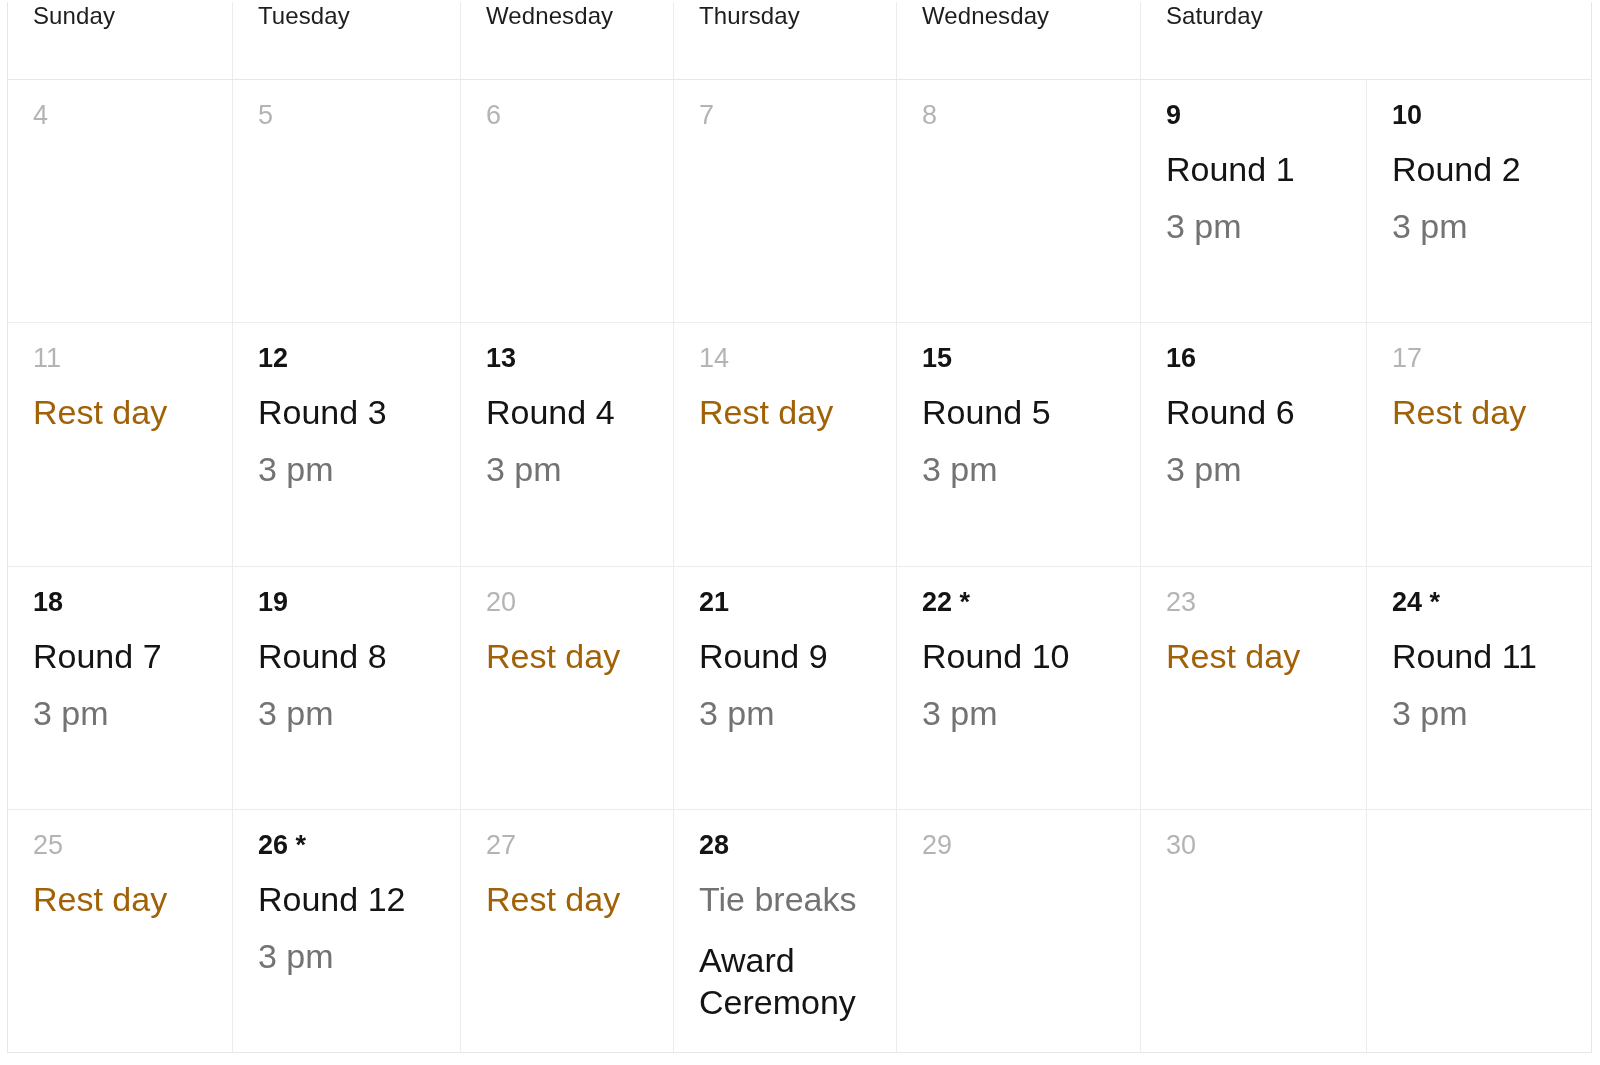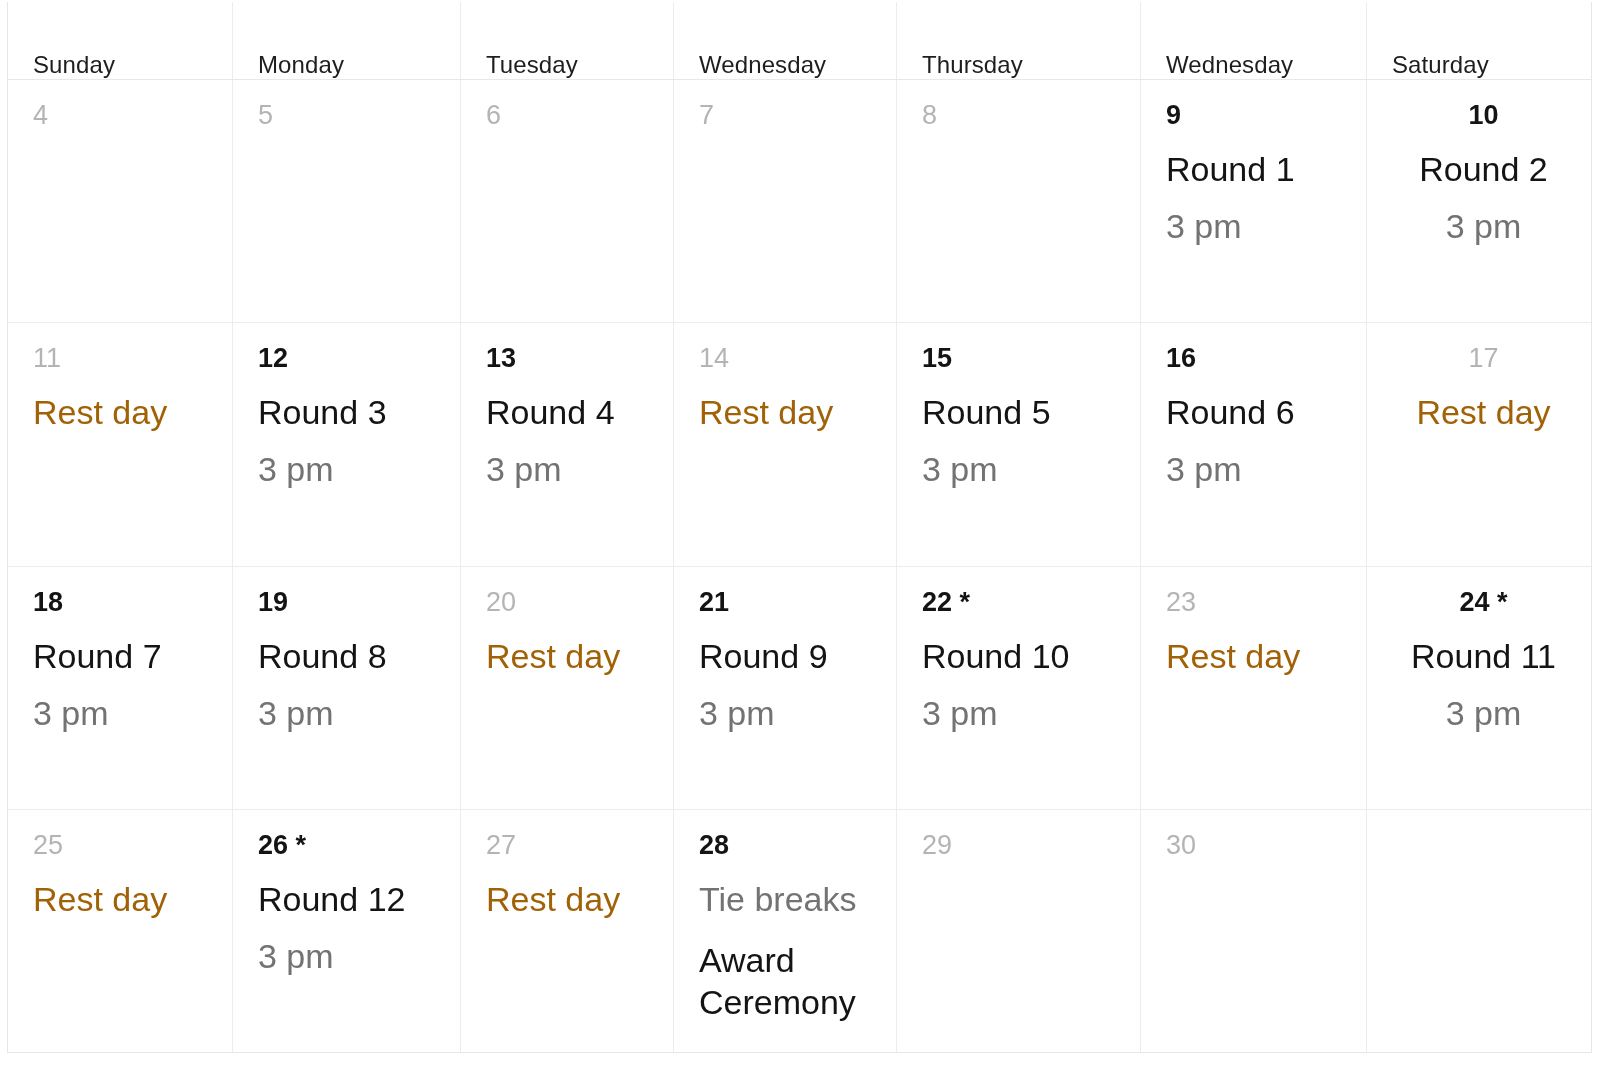--- a/index.html
+++ b/index.html
@@ -32,21 +32,21 @@
   .dow-row {
     display: grid;
     grid-template-columns: 225px 228px 213px 223px 244px 226px 226px;
     height: 77px;
     border-bottom: 1px solid #e8e8e8;
     flex: 0 0 auto;
   }
   .dow-cell {
     border-right: 1px solid #ececec;
     display: flex;
-    align-items: flex-end;
+    align-items: flex-start;
     padding-left: 25px;
     box-sizing: border-box;
   }
   .dow-cell:last-child { border-right: none; }
   .dow-label {
     font-size: 24px;
     color: #1e1e1e;
     font-weight: 400;
     letter-spacing: 0.1px;
   }
@@ -60,21 +60,21 @@
     min-height: 0;
   }
   .week-row:last-child { border-bottom: none; }
 
   .day-cell {
     border-right: 1px solid #ececec;
     box-sizing: border-box;
     padding: 22px 18px 10px 25px;
     overflow: hidden;
   }
-  .day-cell:last-child { border-right: none; text-align: center; }
+  .day-cell:last-child { border-right: none; }
 
   .day-number {
     font-size: 27px;
     line-height: 1.0;
     color: #b4b4b4;
     font-weight: 400;
     margin-bottom: 23px;
     white-space: nowrap;
   }
   .day-cell.has-event .day-number {
@@ -104,23 +104,20 @@
 </head>
 <body>
 
 <div id="calendar">
 
   <div class="dow-row">
       <div class="dow-cell">
         <span class="dow-label">Sunday</span>
       </div>
       <div class="dow-cell">
-        <span class="dow-label">Monday</span>
-      </div>
-      <div class="dow-cell">
         <span class="dow-label">Tuesday</span>
       </div>
       <div class="dow-cell">
         <span class="dow-label">Wednesday</span>
       </div>
       <div class="dow-cell">
         <span class="dow-label">Thursday</span>
       </div>
       <div class="dow-cell">
         <span class="dow-label">Wednesday</span>

